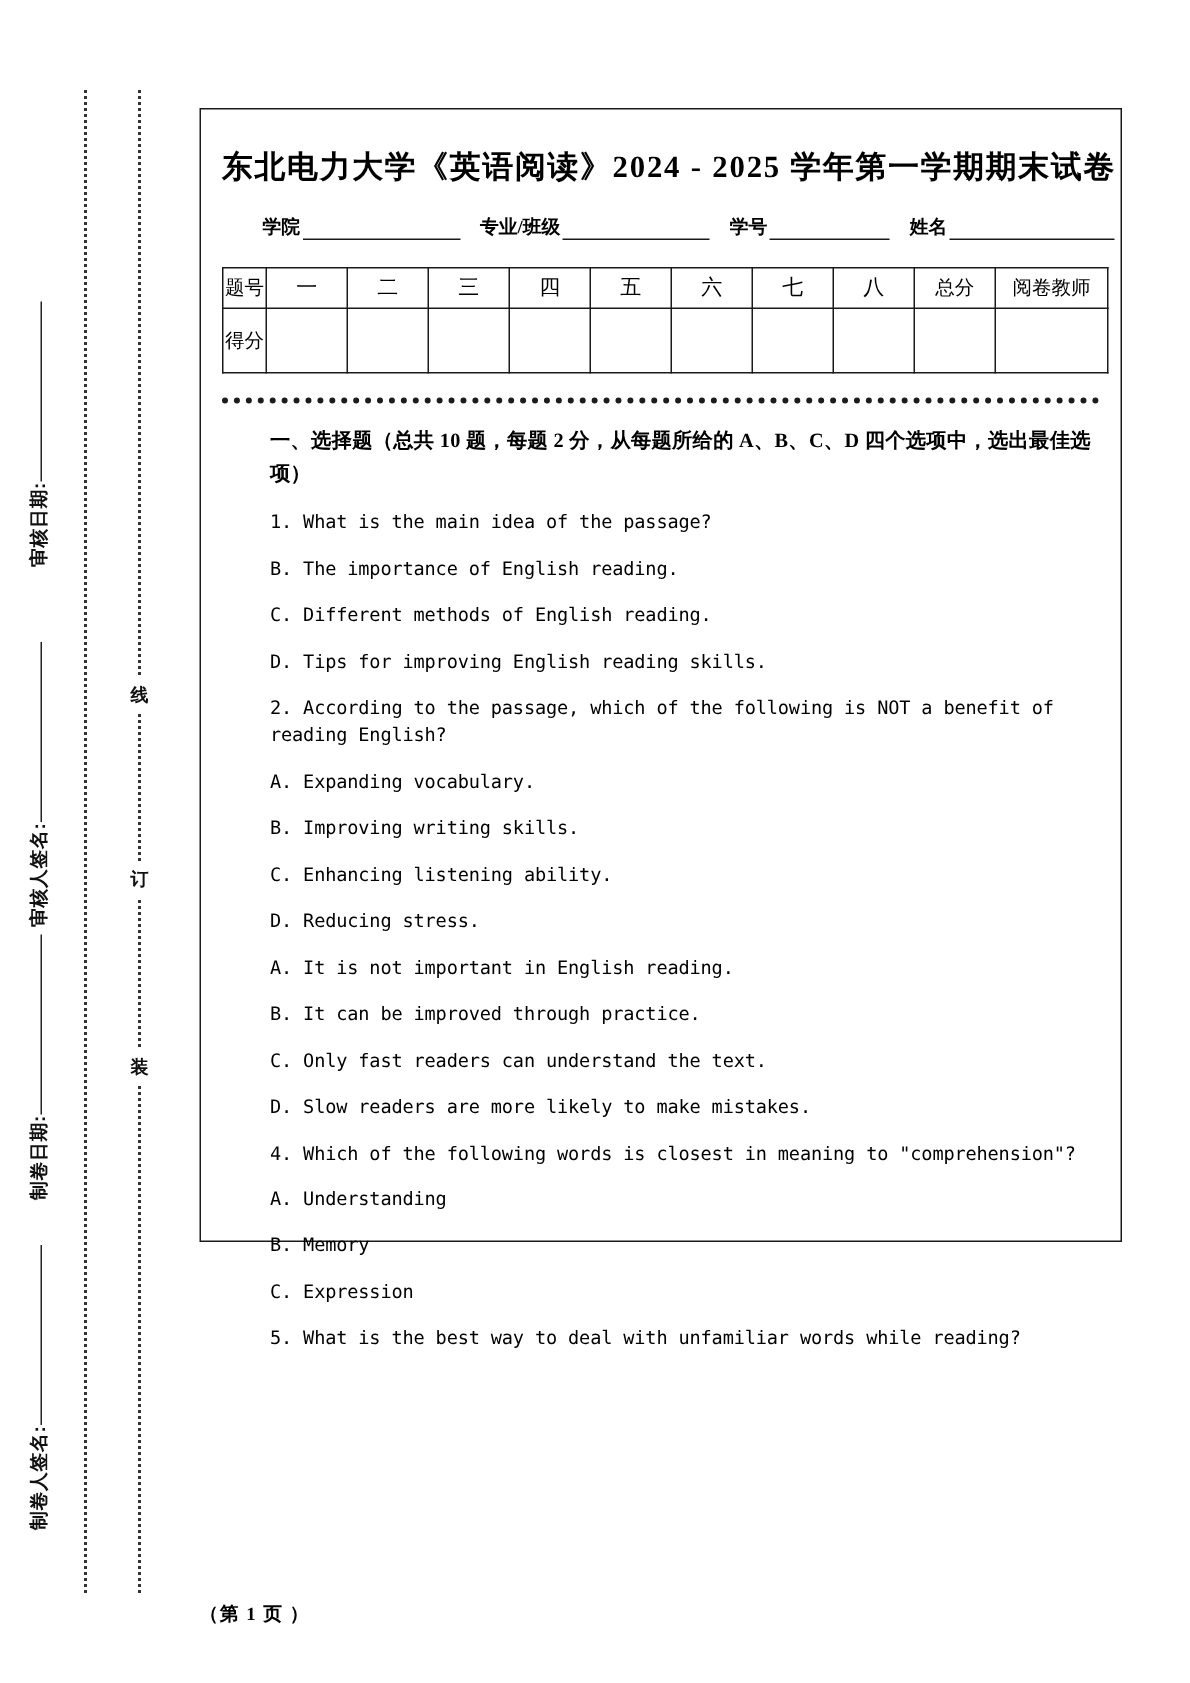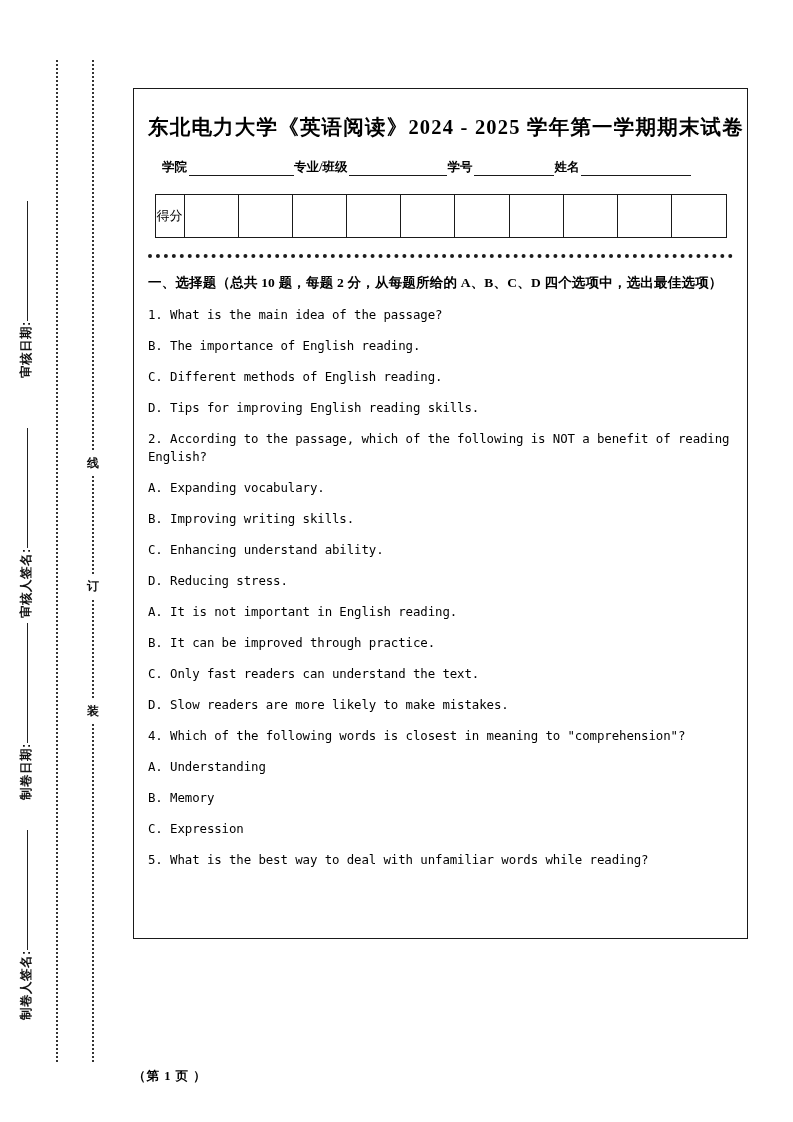--- a/index.html
+++ b/index.html
@@ -66,23 +66,23 @@
     font-size: 12px;
     font-weight: bold;
     padding: 3px 0;
     color: #111;
   }
 
   
   .paper {
     position: absolute;
     left: 133px;
-    top: 88px;
+    top: 72px;
     width: 615px;
-    height: 851px;
+    height: 756px;
     border: 1.6px solid #1a1a1a;
     box-sizing: border-box;
     padding: 14px 14px 0 14px;
   }
 
   .exam-title {
     text-align: center;
     font-family: "Liberation Serif", "DejaVu Serif", serif;
     font-size: 20.5px;
     font-weight: bold;
@@ -93,21 +93,21 @@
 
   
   .info-row {
     display: flex;
     align-items: flex-end;
     margin: 18px 4px 0 14px;
     font-size: 12.5px;
     font-weight: bold;
     font-family: "Liberation Serif", "DejaVu Serif", serif;
   }
-  .info-item { display: flex; align-items: flex-end; }
+  .info-item { display: flex; align-items: flex-end; margin-left: 13px; }
   .info-label { white-space: nowrap; padding-right: 2px; }
   .info-blank {
     border-bottom: 1px solid #1a1a1a;
     height: 13px;
   }
   .b1 { width: 105px; }
   .b2 { width: 98px; }
   .b3 { width: 80px; }
   .b4 { width: 110px; }
 
@@ -137,20 +137,21 @@
     margin: 16px 0 0 0;
     height: 0;
     border-top: 4px dotted #1c1c1c;
   }
 
   
   .qbody {
     margin-top: 14px;
     font-family: "DejaVu Sans Mono", "Liberation Mono", monospace;
     font-size: 12.4px;
+    margin-left: 32px;
   }
   .section-head {
     font-family: "Liberation Serif", "DejaVu Serif", serif;
     font-size: 13.5px;
     font-weight: bold;
     line-height: 1.62;
     margin-bottom: 12px;
     letter-spacing: 0.2px;
   }
   .q-stem {
@@ -214,20 +215,33 @@
         <span class="info-blank b3"></span>
       </div>
       <div class="info-item">
         <span class="info-label">姓名</span>
         <span class="info-blank b4"></span>
       </div>
     </div>
 
   <table class="score-table">
     <tbody>
+      <tr>
+        <td class="head-cell">题号</td>
+        <td class="num-cell">一</td>
+        <td class="num-cell">二</td>
+        <td class="num-cell">三</td>
+        <td class="num-cell">四</td>
+        <td class="num-cell">五</td>
+        <td class="num-cell">六</td>
+        <td class="num-cell">七</td>
+        <td class="num-cell">八</td>
+        <td class="total-cell">总分</td>
+        <td class="grader-cell">阅卷教师</td>
+      </tr>
       <tr class="row-score">
         <td class="head-cell">得分</td>
         <td></td>
         <td></td>
         <td></td>
         <td></td>
         <td></td>
         <td></td>
         <td></td>
         <td></td>
@@ -242,21 +256,21 @@
   <div class="qbody">
     <div class="section-head">一、选择题（总共 10 题，每题 2 分，从每题所给的 A、B、C、D 四个选项中，选出最佳选项）</div>
     <div id="questions">
         <div class="q-stem">1. What is the main idea of the passage?</div>
         <div class="q-opt">B. The importance of English reading.</div>
         <div class="q-opt">C. Different methods of English reading.</div>
         <div class="q-opt">D. Tips for improving English reading skills.</div>
         <div class="q-stem">2. According to the passage, which of the following is NOT a benefit of reading English?</div>
         <div class="q-opt">A. Expanding vocabulary.</div>
         <div class="q-opt">B. Improving writing skills.</div>
-        <div class="q-opt">C. Enhancing understand ability.</div>
+        <div class="q-opt">C. Enhancing listening ability.</div>
         <div class="q-opt">D. Reducing stress.</div>
         <div class="q-opt">A. It is not important in English reading.</div>
         <div class="q-opt">B. It can be improved through practice.</div>
         <div class="q-opt">C. Only fast readers can understand the text.</div>
         <div class="q-opt">D. Slow readers are more likely to make mistakes.</div>
         <div class="q-stem">4. Which of the following words is closest in meaning to "comprehension"?</div>
         <div class="q-opt">A. Understanding</div>
         <div class="q-opt">B. Memory</div>
         <div class="q-opt">C. Expression</div>
         <div class="q-stem">5. What is the best way to deal with unfamiliar words while reading?</div>

